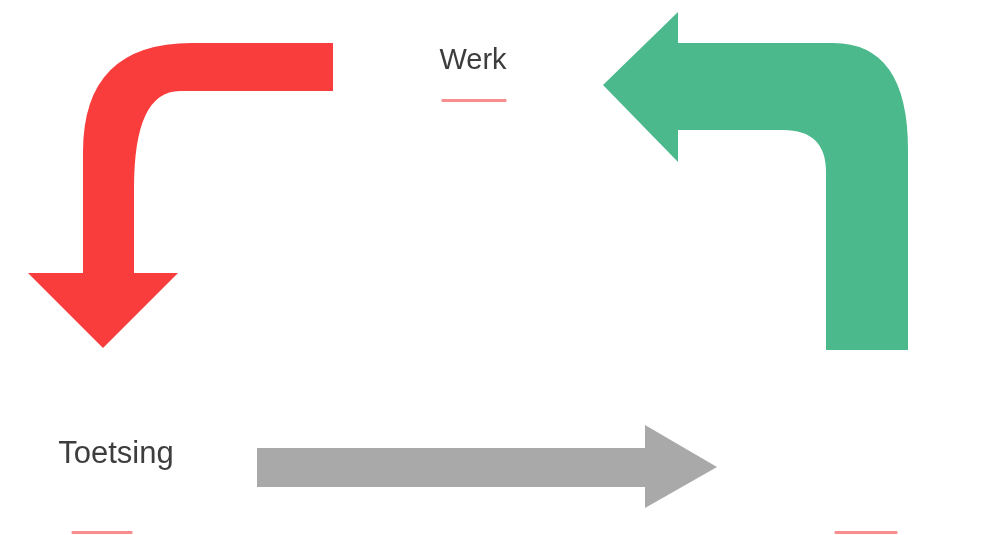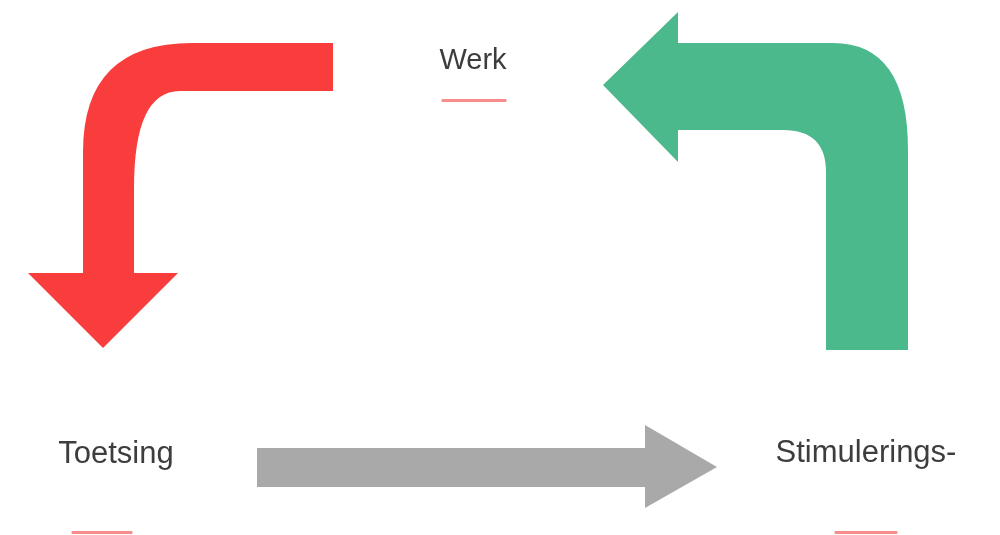--- a/index.html
+++ b/index.html
@@ -72,17 +72,16 @@
     <span>Werk</span>
   </div>
   <div class="underline" style="left: 474px; top: 99px; width: 65px;"></div>
 
   <div class="node-label double" style="left: 116px; top: 433px;">
     <div>Toetsing</div>
   </div>
   <div class="underline" style="left: 102px; top: 531px; width: 61px;"></div>
 
   <div class="node-label double" style="left: 866px; top: 432px;">
-    <div>Stimulerings-</div>
   </div>
   <div class="underline" style="left: 866px; top: 531px; width: 63px;"></div>
 
 </div>
 
 </body></html>

